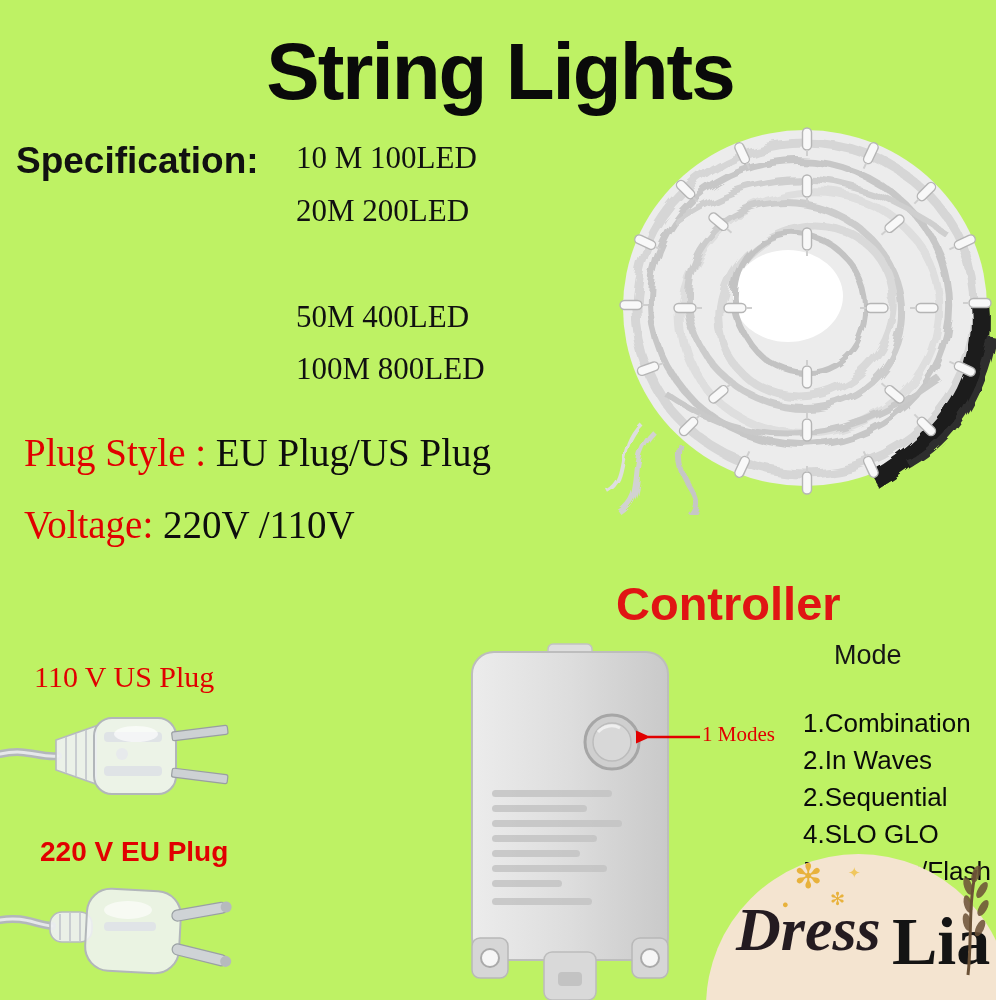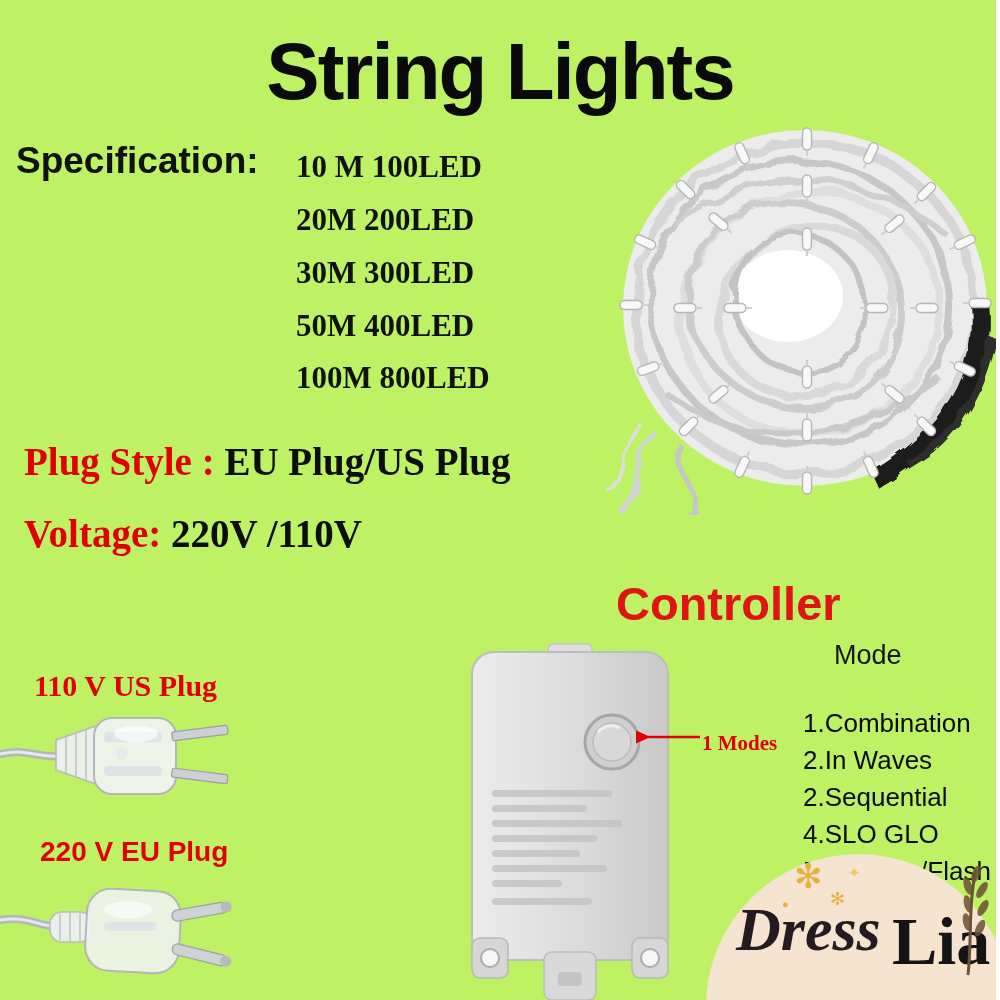--- a/index.html
+++ b/index.html
@@ -1,21 +1,21 @@
 <!DOCTYPE html>
 <html><head>
 <meta charset="utf-8">
 <style>
   html,body{margin:0;padding:0;background:#fff;}
   #canvas{
     position:relative;width:996px;height:1000px;background:#bef264;
     overflow:hidden;font-family:"Liberation Sans",sans-serif;
   }
   .abs{position:absolute;}
-  .serifB{font-family:"Liberation Serif",serif;font-weight:700;margin-top:9px;}
+  .serifB{font-family:"Liberation Serif",serif;font-weight:400;}
   .sans{font-family:"Liberation Sans",sans-serif;}
   .red{color:#e10000;}
 
   #title{left:0;top:26px;width:1000px;text-align:center;
     font-family:"Liberation Sans",sans-serif;font-weight:700;
     font-size:80px;letter-spacing:-2px;color:#0a0a0a;}
 
   #spec-label{left:16px;top:140px;font-size:37px;font-weight:700;color:#111;}
   .spec-item{left:296px;font-size:31px;color:#111;}
 
@@ -46,21 +46,20 @@
 </head>
 <body>
 
 <div id="canvas">
 
   <div id="title" class="abs">String Lights</div>
 
   <div id="spec-label" class="abs sans">Specification:</div>
   <div class="abs serifB spec-item" style="top:140px">10 M 100LED</div>
   <div class="abs serifB spec-item" style="top:193px">20M 200LED</div>
-  <div class="abs serifB spec-item" style="top:246px">30M 300LED</div>
   <div class="abs serifB spec-item" style="top:299px">50M 400LED</div>
   <div class="abs serifB spec-item" style="top:351px">100M 800LED</div>
 
   <svg class="abs" style="left:595px;top:113px" width="405" height="402" viewBox="0 0 405 402">
     <defs>
       <filter id="rough" x="-20%" y="-20%" width="140%" height="140%">
         <feTurbulence type="fractalNoise" baseFrequency="0.035" numOctaves="2" result="n"></feTurbulence>
         <feDisplacementMap in="SourceGraphic" in2="n" scale="12"></feDisplacementMap>
       </filter>
       <g id="bulb">

